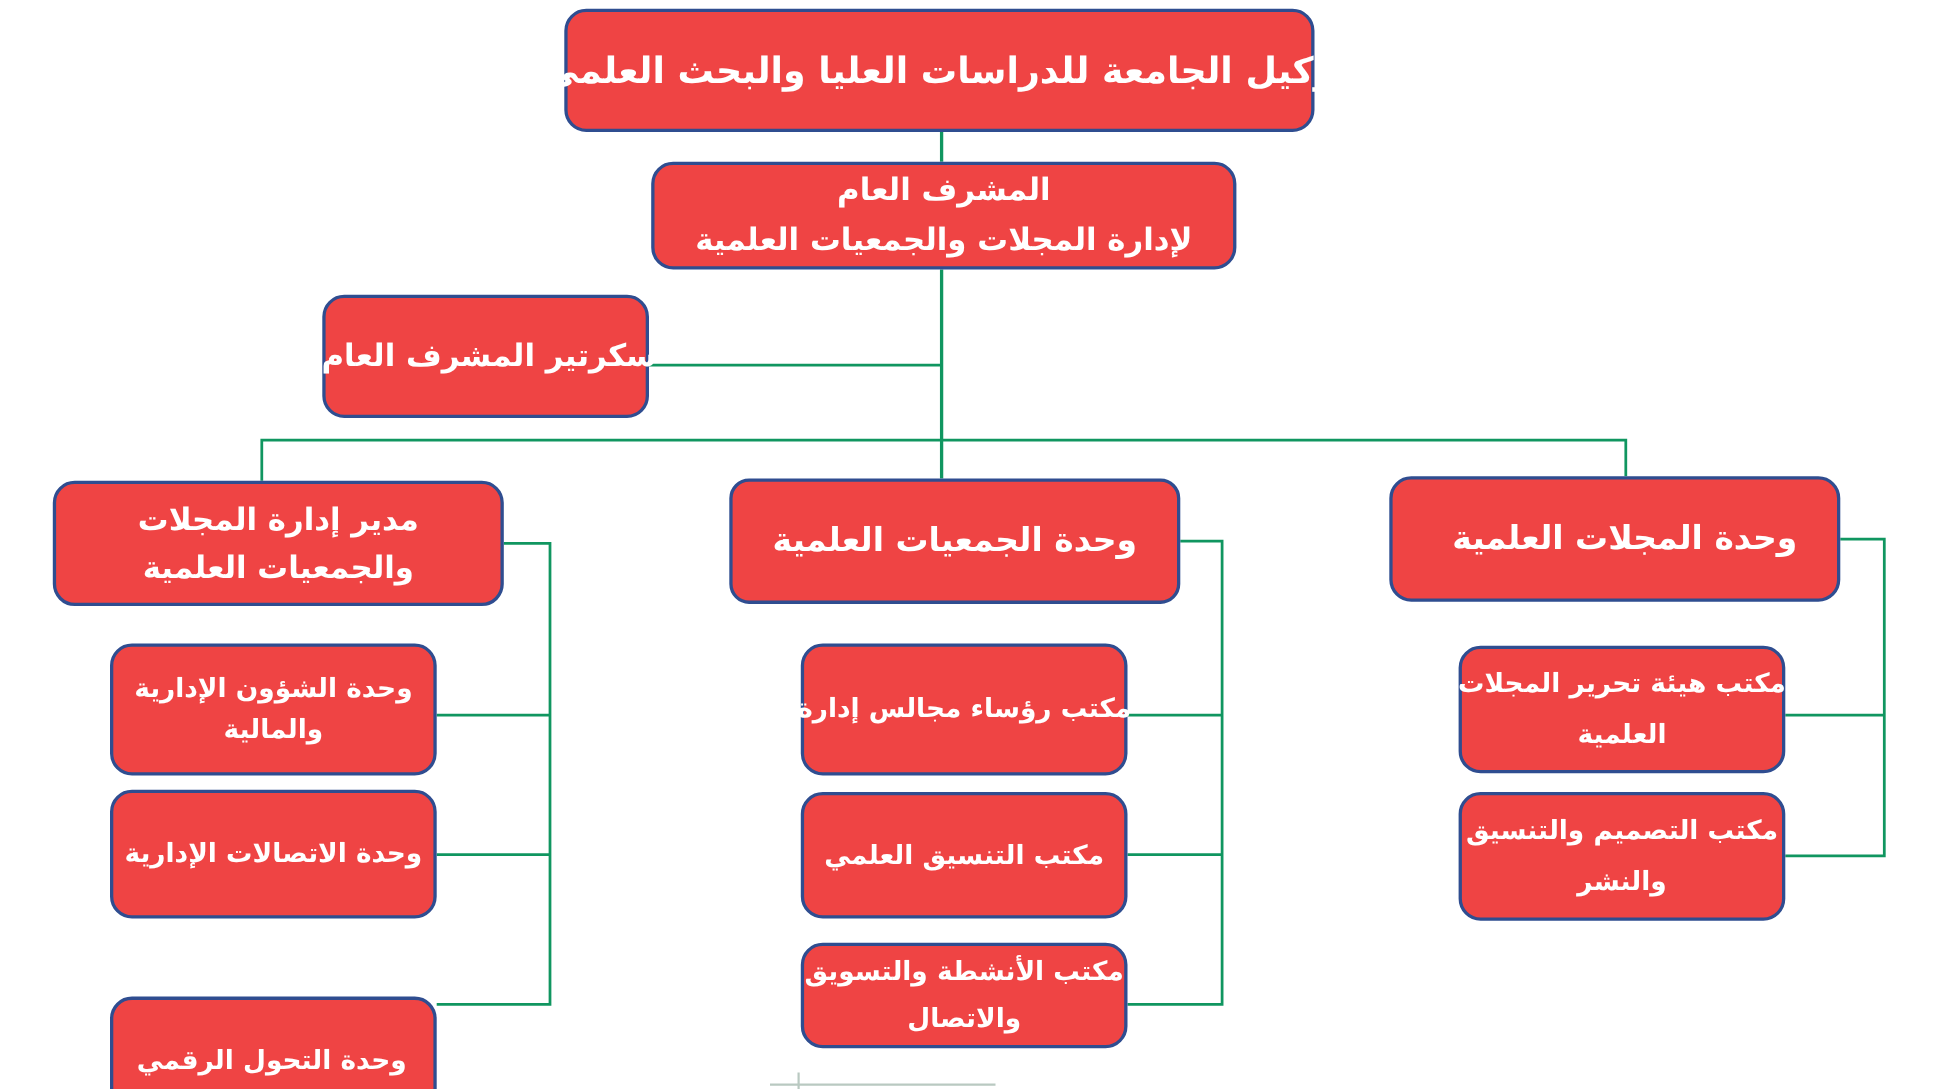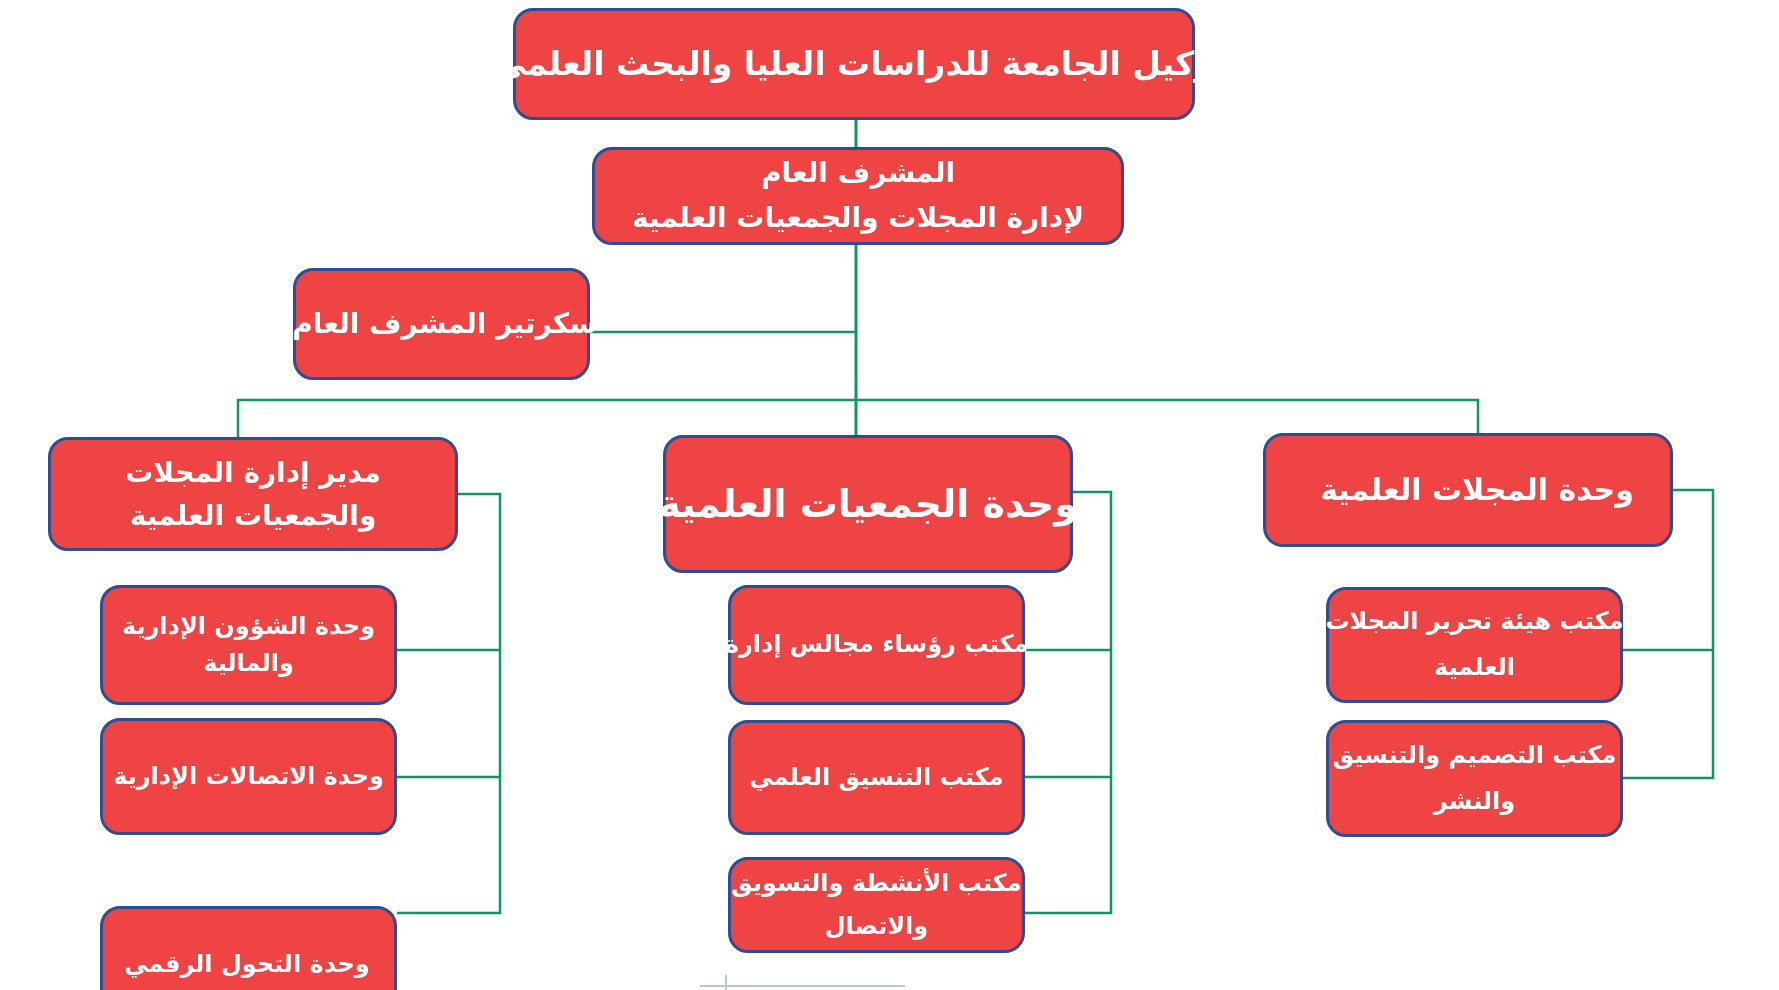--- a/index.html
+++ b/index.html
@@ -38,21 +38,21 @@
     line-height: 1.55;
     padding: 6px 14px;
   }
   .node .line { white-space: nowrap; }
 
   
   #n-root        { left: 513px;  top: 8px;   width: 682px; height: 112px; font-size: 33px; }
   #n-supervisor  { left: 592px;  top: 147px; width: 532px; height: 98px;  font-size: 28px; line-height: 1.6; }
   #n-secretary   { left: 293px;  top: 268px; width: 297px; height: 112px; font-size: 28px; padding-left: 20px; }
   #n-director    { left: 48px;   top: 437px; width: 410px; height: 114px; font-size: 28px; }
-  #n-societies   { left: 663px;  top: 435px; width: 410px; height: 138px; font-size: 38px; }
+  #n-societies   { left: 663px;  top: 435px; width: 410px; height: 114px; font-size: 30px; border-radius: 18px; }
   #n-journals    { left: 1263px; top: 433px; width: 410px; height: 114px; font-size: 30px; padding-left: 32px; }
 
   #n-admin-fin   { left: 100px;  top: 585px; width: 297px; height: 120px; font-size: 24px; }
   #n-admin-comm  { left: 100px;  top: 718px; width: 297px; height: 117px; font-size: 24px; }
   #n-digital     { left: 100px;  top: 906px; width: 297px; height: 117px; font-size: 24px; padding-left: 11px; }
 
   #n-boards      { left: 728px;  top: 585px; width: 297px; height: 120px; font-size: 24px; line-height: 1.9; }
   #n-sci-coord   { left: 728px;  top: 720px; width: 297px; height: 115px; font-size: 24px; }
   #n-activities  { left: 728px;  top: 857px; width: 297px; height: 96px; font-size: 24px; line-height: 1.8; }
 

